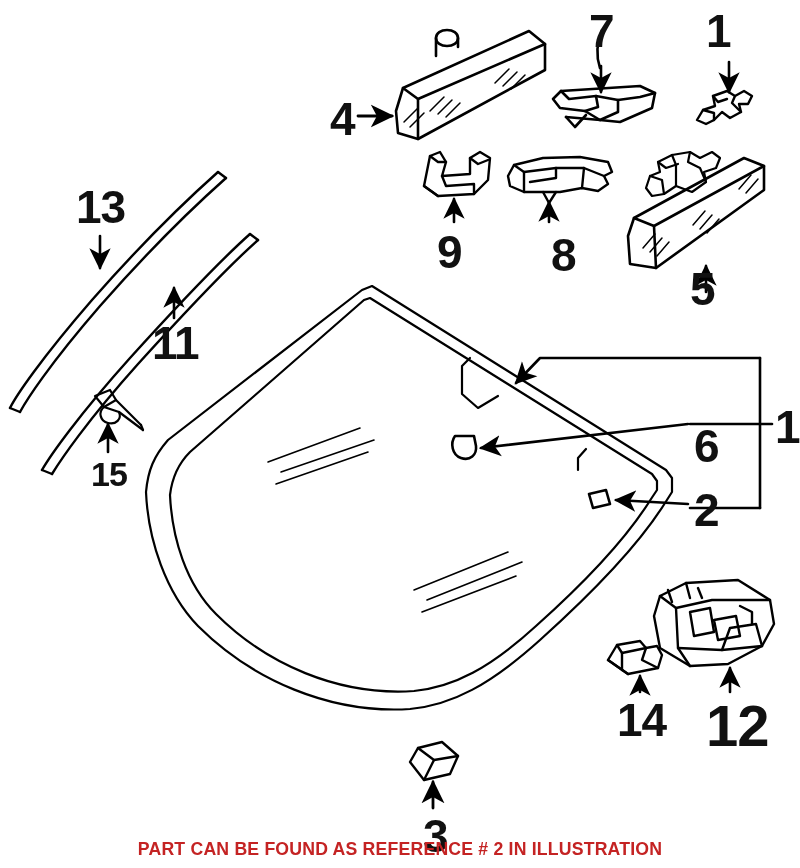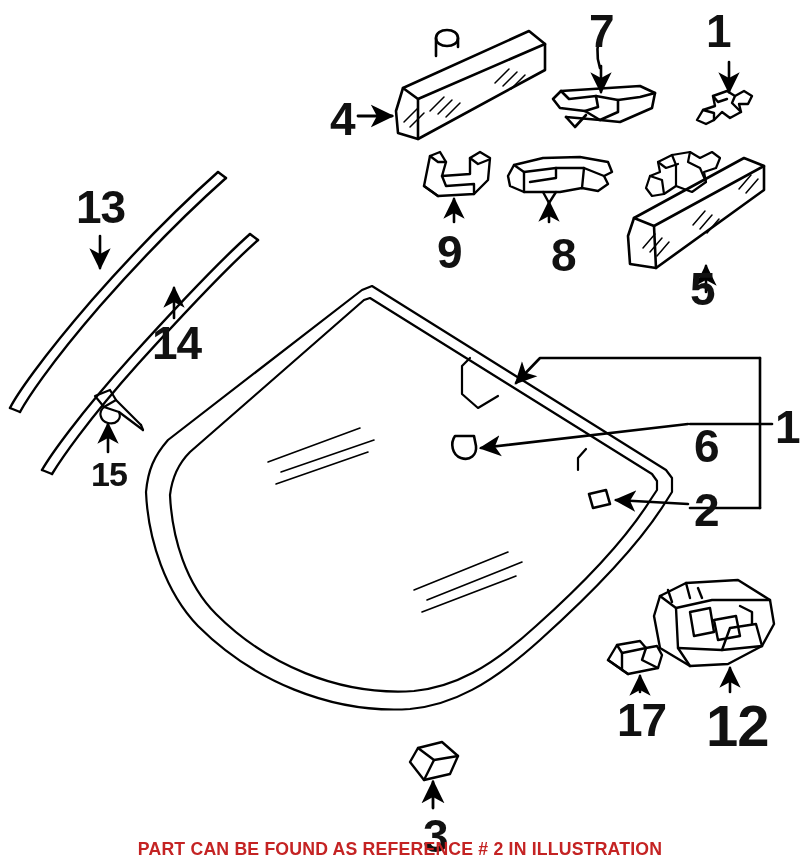--- a/index.html
+++ b/index.html
@@ -258,21 +258,21 @@
   <div class="callout" style="left:775px;top:404px;font-size:46px;">1</div>
   <div class="callout" style="left:694px;top:487px;font-size:46px;">2</div>
   <div class="callout" style="left:423px;top:813px;font-size:46px;">3</div>
   <div class="callout" style="left:330px;top:96px;font-size:46px;">4</div>
   <div class="callout" style="left:690px;top:266px;font-size:46px;">5</div>
   <div class="callout" style="left:694px;top:423px;font-size:46px;">6</div>
   <div class="callout" style="left:589px;top:8px;font-size:46px;">7</div>
   <div class="callout" style="left:551px;top:232px;font-size:46px;">8</div>
   <div class="callout" style="left:437px;top:229px;font-size:46px;">9</div>
   <div class="callout" style="left:706px;top:8px;font-size:46px;">1</div>
-  <div class="callout" style="left:617px;top:697px;font-size:46px;">17</div>
+  <div class="callout" style="left:617px;top:697px;font-size:46px;">14</div>
   <div class="callout" style="left:706px;top:697px;font-size:58px;">12</div>
   <div class="callout" style="left:76px;top:184px;font-size:46px;">13</div>
-  <div class="callout" style="left:152px;top:320px;font-size:46px;">14</div>
+  <div class="callout" style="left:152px;top:320px;font-size:46px;">11</div>
   <div class="callout" style="left:91px;top:457px;font-size:34px;">15</div>
 
   <div class="footer-note">PART CAN BE FOUND AS REFERENCE # 2 IN ILLUSTRATION</div>
 
 </div>
 
 </body></html>

